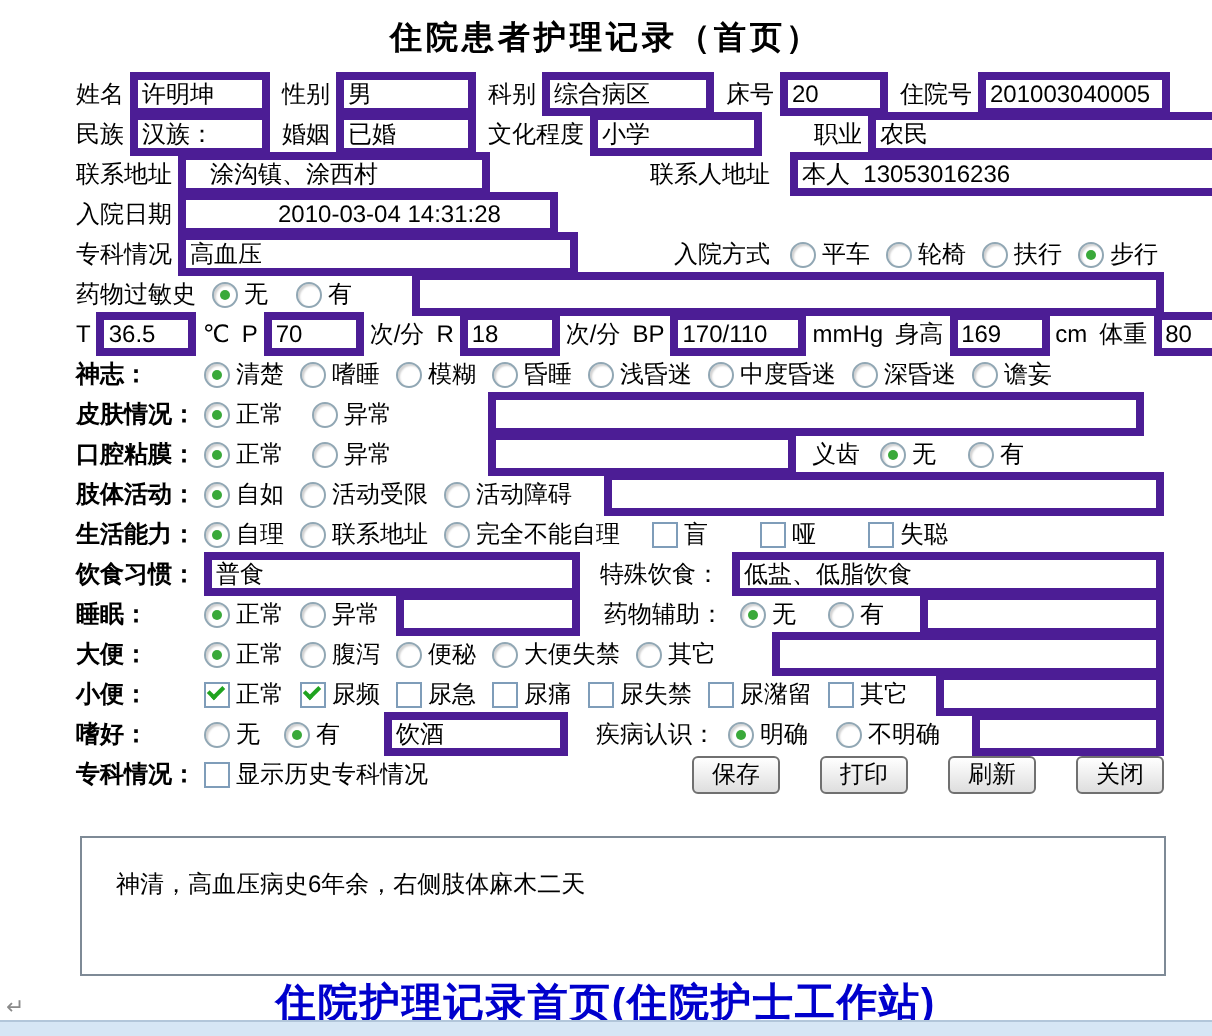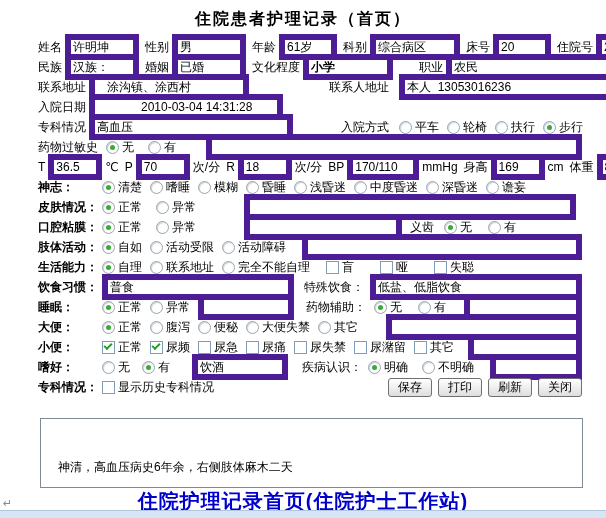--- a/index.html
+++ b/index.html
@@ -3,39 +3,39 @@
 <meta charset="utf-8">
 <style>
   html,body{margin:0;padding:0;background:#fff;}
   .page{position:relative;width:606px;height:518px;background:#fff;overflow:hidden;
         font-family:"Liberation Sans","DejaVu Sans",sans-serif;font-size:12px;color:#000;}
   .title{padding-top:9px;text-align:center;font-size:16px;font-weight:bold;letter-spacing:2px;}
   .form{padding:7px 24px 0 38px;}
   .row{display:flex;align-items:center;height:20px;white-space:nowrap;}
   .lbl{margin-right:3px;flex:none;}
   .lcol{width:64px;flex:none;font-weight:bold;}
-  .inp{border:6px solid #4c1d95;height:14px;padding:0 2px;background:#fff;
+  .inp{border:4px solid #4c1d95;height:14px;padding:0 2px;background:#fff;
        font-family:"Liberation Sans","DejaVu Sans",sans-serif;font-size:12px;color:#000;}
   .grow{flex:1 1 auto;min-width:20px;}
   .fld{display:inline-flex;align-items:center;margin-right:6px;}
   .opt{display:inline-flex;align-items:center;margin-right:8px;text-align:right;}
   .ol{font-weight:normal;font-style:normal;}
   i.rd{display:inline-block;width:11px;height:11px;margin-right:3px;border:1px solid #91a7b4;
        border-radius:50%;background:#fff;box-shadow:inset 1px 1px 1px rgba(0,0,0,.18);flex:none;font-style:normal;}
   i.rd.on::after{content:'';display:block;width:5px;height:5px;margin:3px;border-radius:50%;background:#3aa93a;}
   i.cb{display:inline-block;width:11px;height:11px;margin-right:3px;border:1px solid #7f9db9;
        background:#fff;position:relative;flex:none;font-style:normal;}
   i.cb.on::after{content:'';position:absolute;left:1px;top:1px;width:6px;height:3px;
        border-left:2px solid #1fa31f;border-bottom:2px solid #1fa31f;transform:rotate(-45deg);}
   .unit{margin:0 6px 0 3px;}
   .btns{margin-left:auto;display:flex;}
-  .btn{margin-left:6px;padding:0 9px;height:19px;line-height:17px;border:1px solid #707070;border-radius:3px;
+  .btn{margin-left:20px;padding:0 9px;height:19px;line-height:17px;border:1px solid #707070;border-radius:3px;
        background:linear-gradient(#ffffff,#dedede);font-family:inherit;font-size:12px;cursor:default;}
   .notes{position:absolute;left:40px;right:23px;top:418px;height:70px;border:1px solid #7e8a96;
-         box-sizing:border-box;padding:40px 4px 0 17px;background:#fff;overflow:hidden;}
+         box-sizing:border-box;padding:15px 4px 0 17px;background:#fff;overflow:hidden;}
   .footer{position:absolute;left:0;right:0;top:488px;text-align:center;
           font-size:20px;font-weight:bold;color:#0000cc;letter-spacing:1px;}
   .return-glyph{position:absolute;left:3px;top:497px;font-size:11px;color:#8a8a8a;}
   .bottom-bar{position:absolute;left:0;right:0;bottom:0;height:7px;background:#d6e6f5;border-top:1px solid #b2c6da;}
 </style>
 </head>
 <body>
 
 <div class="page">
 
@@ -46,24 +46,20 @@
     <div class="row">
       <span class="fld">
           <span class="lbl">姓名</span>
           <input class="inp" style="width: 58px;" value="许明坤">
         </span>
       <span class="fld">
           <span class="lbl">性别</span>
           <input class="inp" style="width: 58px;" value="男">
         </span>
       <span class="fld">
-          <span class="lbl">年龄</span>
-          <input class="inp" style="width: 42px;" value="61岁">
-        </span>
-      <span class="fld">
           <span class="lbl">科别</span>
           <input class="inp" style="width: 74px;" value="综合病区">
         </span>
       <span class="fld">
           <span class="lbl">床号</span>
           <input class="inp" style="width: 42px;" value="20">
         </span>
       <span class="fld" style="margin-right:0">
           <span class="lbl">住院号</span>
           <input class="inp" style="width: 84px;" value="201003040005">
@@ -74,21 +70,21 @@
       <span class="fld">
           <span class="lbl">民族</span>
           <input class="inp" style="width: 58px;" value="汉族：">
         </span>
       <span class="fld">
           <span class="lbl">婚姻</span>
           <input class="inp" style="width: 58px;" value="已婚">
         </span>
       <span class="fld">
           <span class="lbl">文化程度</span>
-          <input class="inp" style="width: 74px; font-weight: bold;" value="小学">
+          <input class="inp" style="width: 74px;" value="小学">
         </span>
       <span class="fld" style="margin-left:20px;margin-right:0">
           <span class="lbl">职业</span>
           <input class="inp" style="width: 218px;" value="农民">
         </span>
     </div>
 
     <div class="row">
       <span class="fld">
           <span class="lbl">联系地址</span>

